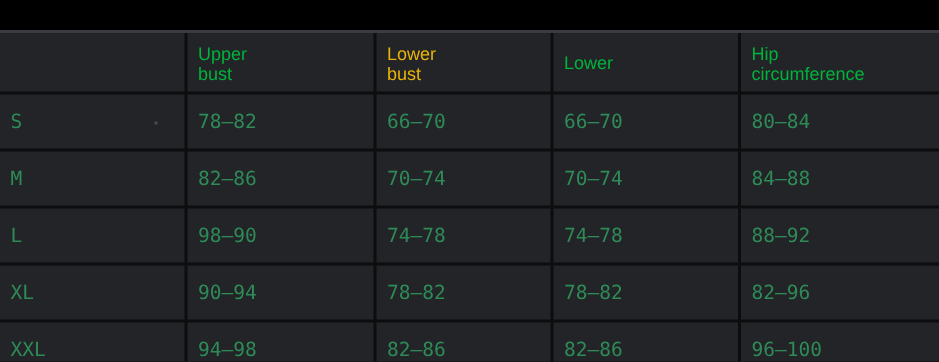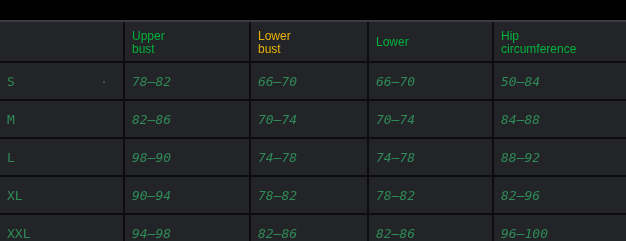--- a/index.html
+++ b/index.html
@@ -85,21 +85,20 @@
     color: #eab308;
   }
 
   .cell-text {
     font-family: "DejaVu Sans Mono", monospace;
     font-size: 13px;
     line-height: 15px;
     color: #2e8b57;
     display: block;
     letter-spacing: 0px;
-    font-style: italic;
   }
   .size-label {
     font-family: "DejaVu Sans Mono", monospace;
     font-size: 13px;
     line-height: 15px;
     color: #2e8b57;
     display: block;
   }
 
   
@@ -153,21 +152,21 @@
           <td>
             <span class="cell-text">78–82</span>
           </td>
           <td>
             <span class="cell-text">66–70</span>
           </td>
           <td>
             <span class="cell-text">66–70</span>
           </td>
           <td class="last-col">
-            <span class="cell-text">50–84</span>
+            <span class="cell-text">80–84</span>
           </td>
         </tr>
         <tr class="data-row">
           <td>
             <span class="size-label">M</span>
           </td>
           <td>
             <span class="cell-text">82–86</span>
           </td>
           <td>

